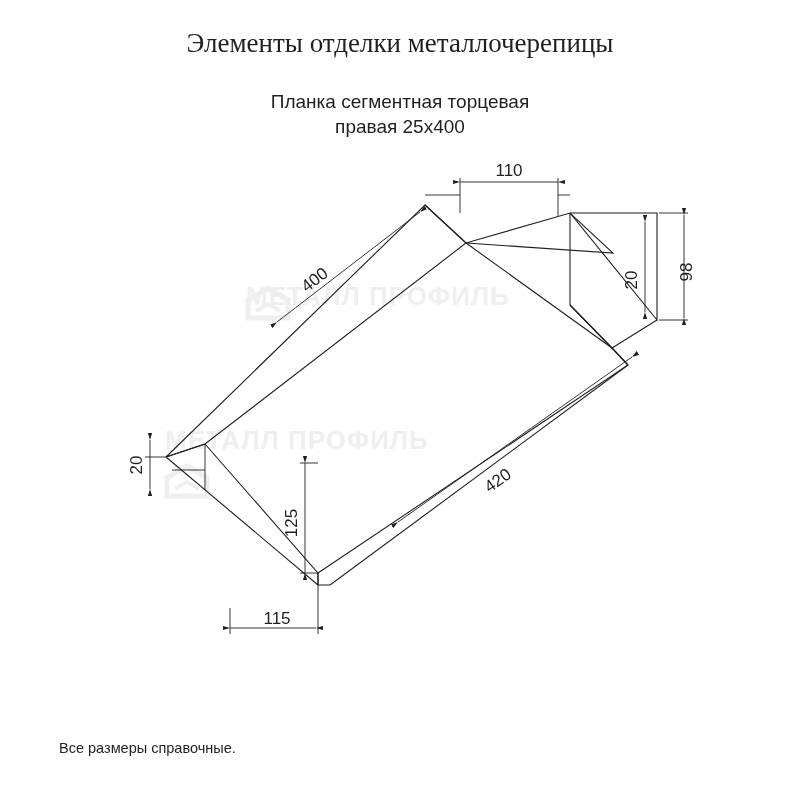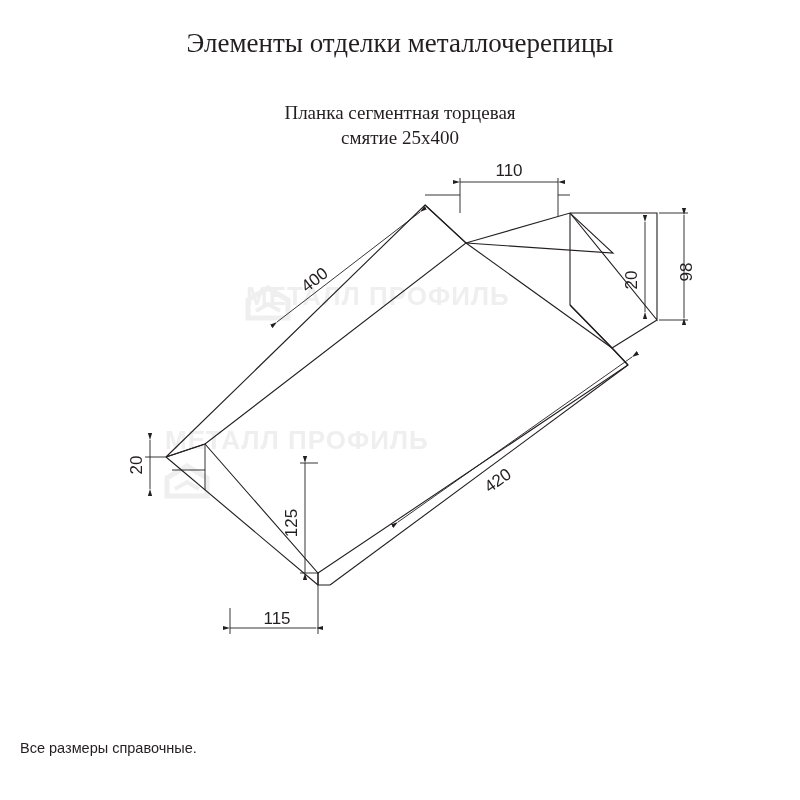--- a/index.html
+++ b/index.html
@@ -26,39 +26,39 @@
     left: 0; top: 28px;
     width: 800px;
     text-align: center;
     font-size: 27px;
     font-family: "Liberation Serif", serif;
     color: #231f20;
     letter-spacing: 0px;
   }
   .subtitle {
     position: absolute;
-    left: 0; top: 100px;
+    left: 0; top: 89px;
     width: 800px;
     text-align: center;
     font-size: 19px;
     line-height: 25px;
-    font-family: Liberation Serif, serif;
+    font-family: Liberation Sans, sans-serif;
     color: #231f20;
   }
   .footnotes {
     position: absolute;
     left: 20px;
     top: 738px;
     width: 760px;
     font-size: 14.5px;
     line-height: 21px;
     font-family: "Liberation Sans", sans-serif;
     color: #231f20;
   }
-  .footnotes div { white-space: nowrap; }
+  .footnotes div { white-space: nowrap; margin-left: 39px; }
   svg.drawing {
     position: absolute;
     left: 0; top: 0;
     width: 800px;
     height: 800px;
   }
   .wm {
     position: absolute;
     font-family: "Liberation Sans", sans-serif;
     font-weight: bold;
@@ -78,21 +78,21 @@
 </style>
 </head>
 <body>
 
 <div class="page">
 
   <div class="title">Элементы отделки металлочерепицы</div>
 
   <div class="subtitle">
     <div>Планка сегментная торцевая</div>
-    <div>смятие 25x400</div>
+    <div>правая 25x400</div>
   </div>
 
   <div class="wm wm1">МЕТАЛЛ ПРОФИЛЬ</div>
   <div class="wm wm2">МЕТАЛЛ ПРОФИЛЬ</div>
 
   <svg class="drawing" viewBox="0 0 800 800" xmlns="http://www.w3.org/2000/svg">
     <defs>
       <marker id="arrowStart" markerWidth="10" markerHeight="10" refX="8" refY="3" orient="auto" markerUnits="strokeWidth">
         <path d="M8,3 L0,0.6 L0,5.4 z" fill="#231f20"></path>
       </marker>

